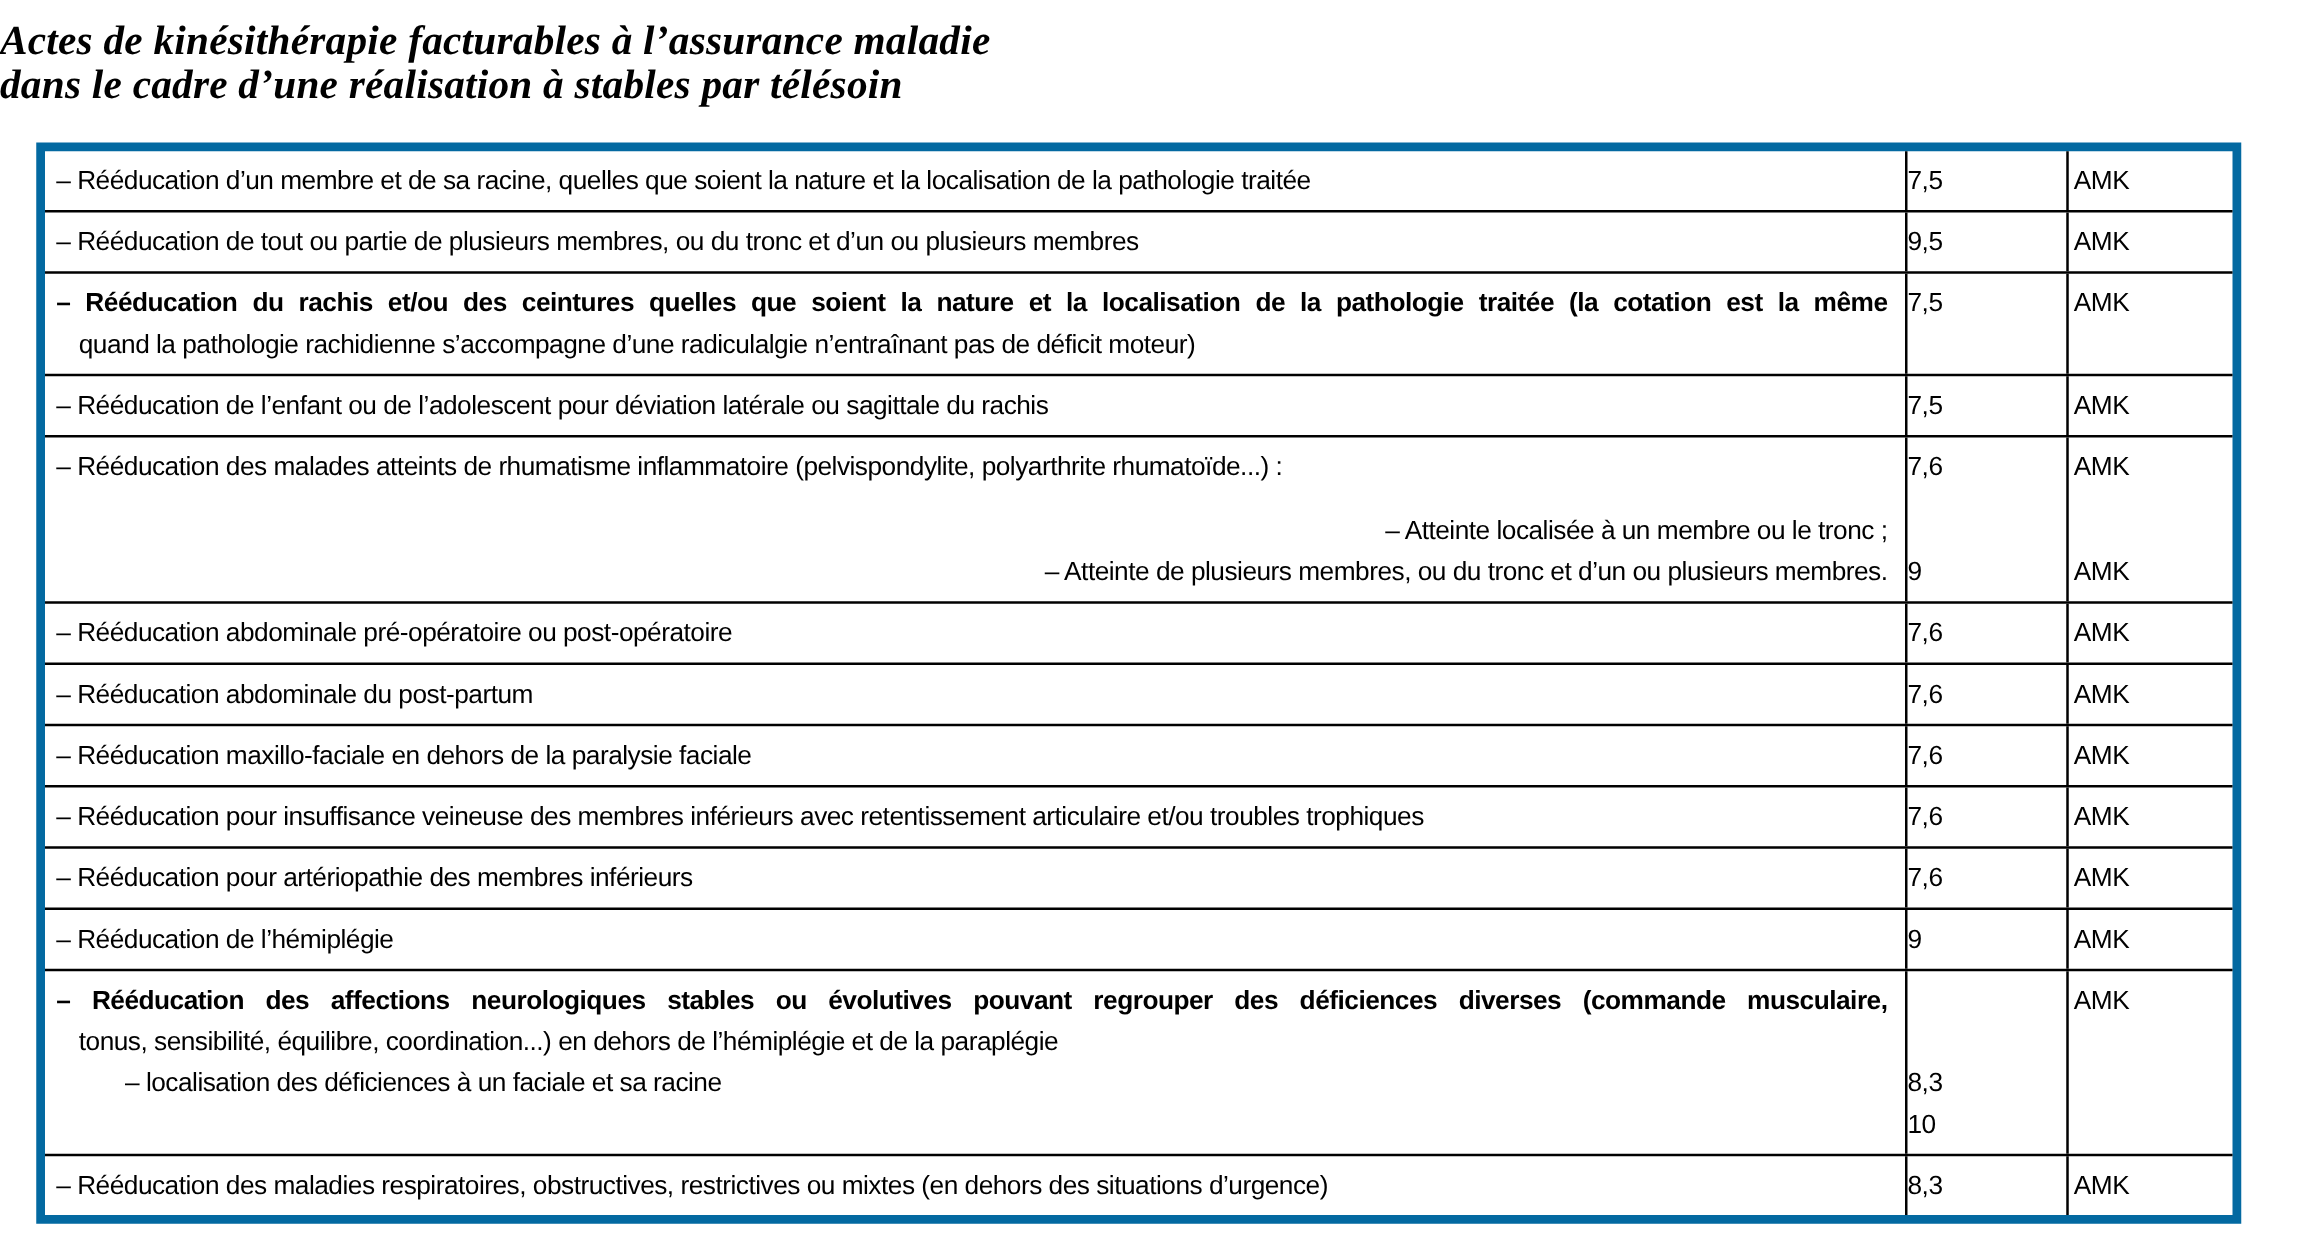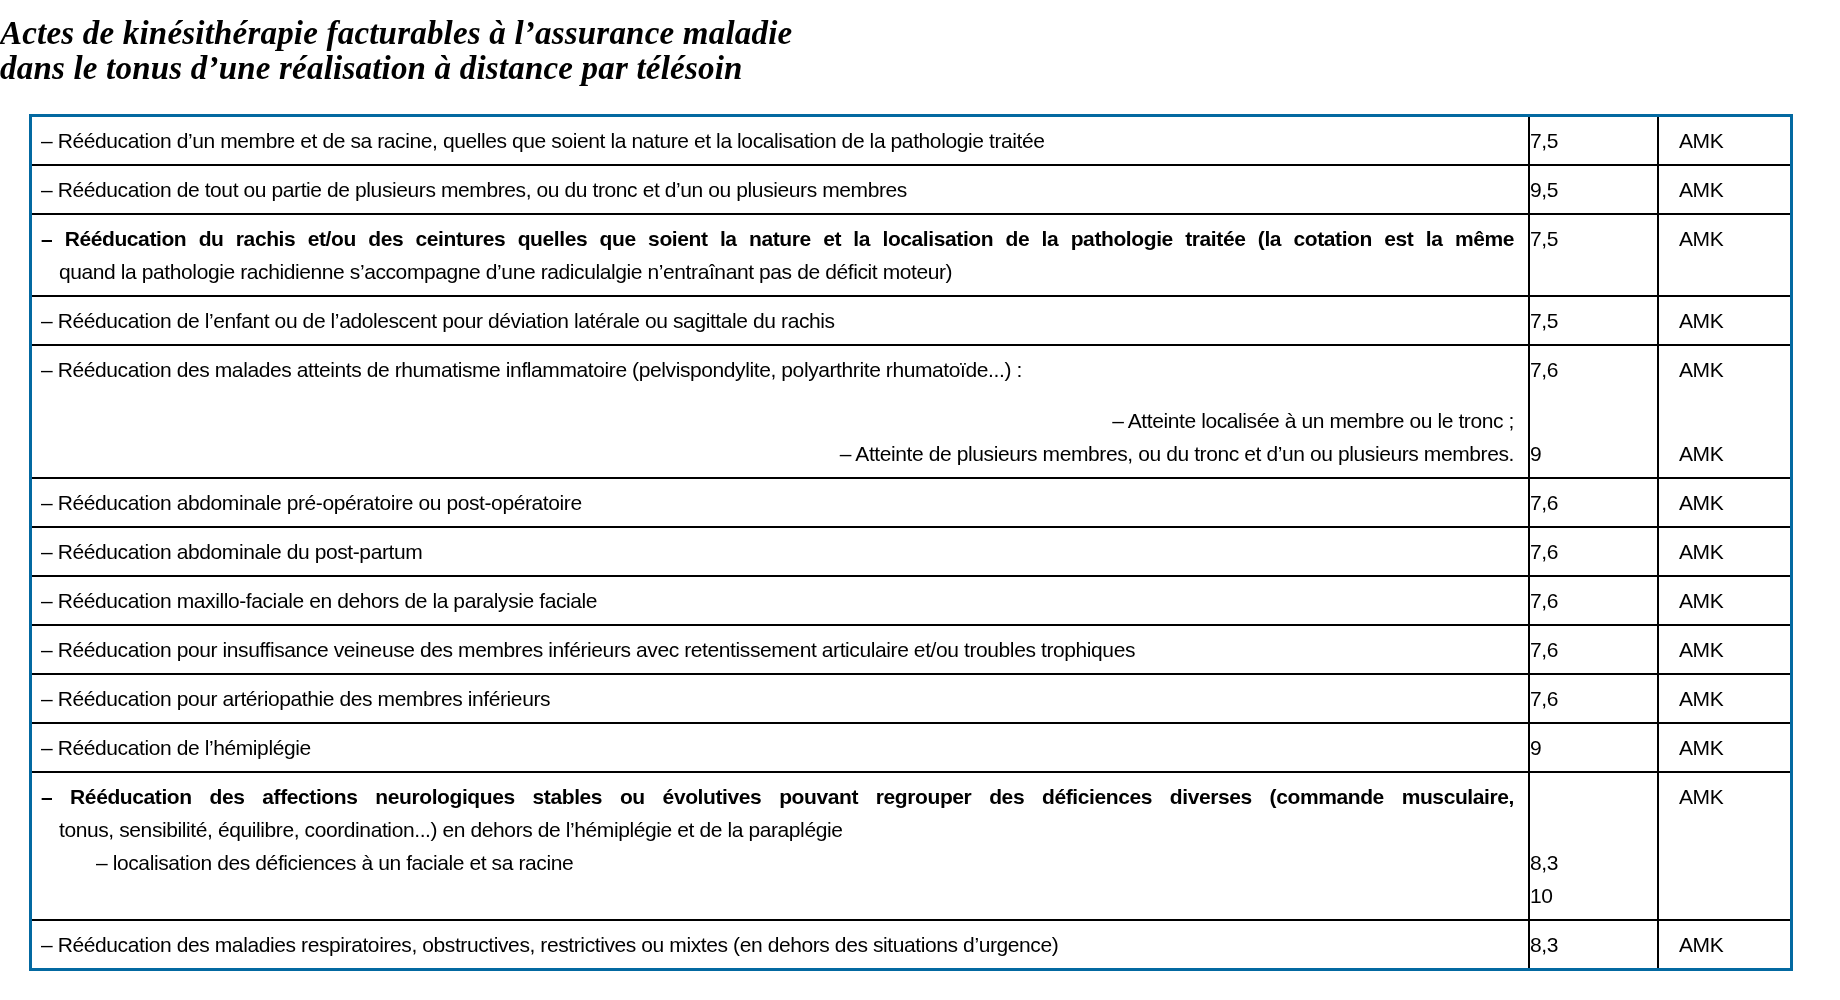--- a/index.html
+++ b/index.html
@@ -7,41 +7,41 @@
     width:1840px;height:1000px;background:#ffffff;color:#000;
     font-family:"Liberation Sans",sans-serif;position:relative;overflow:hidden;
   }
   .title{
     position:absolute;left:0;top:16px;width:1824px;text-align:left;
     font-family:"Liberation Serif",serif;font-style:italic;font-weight:bold;
     font-size:33px;line-height:35px;letter-spacing:.2px;
   }
   .acts-table{
     position:absolute;left:29px;top:114px;width:1764px;
-    border:3px solid #0369a1;background:#fff;box-sizing:border-box;
+    border:7px solid #0369a1;background:#fff;box-sizing:border-box;
   }
   .row{display:flex;border-bottom:2px solid #000;}
   .row:last-child{border-bottom:none;}
   .cell{box-sizing:border-box;padding:7px 0;}
   .c-desc{flex:1 1 auto;border-right:2px solid #000;padding-left:9px;padding-right:14px;min-width:0;}
   .c-coef{width:129px;flex:0 0 129px;border-right:2px solid #000;}
-  .c-code{width:131px;flex:0 0 131px;padding-left:20px;}
+  .c-code{width:131px;flex:0 0 131px;padding-left:4px;}
   .ln{height:33px;line-height:33px;font-size:21px;letter-spacing:-0.4px;white-space:nowrap;}
   .c-desc .ln.l0j{white-space:normal;text-align:justify;text-align-last:justify;font-weight:bold;}
   .gap{height:18px;}
   .cont{padding-left:18px;}
   .sub5{padding-left:70px;text-align:right;}
   .sub12{padding-left:55px;}
 </style>
 </head>
 <body>
 
 <div class="title">
   <div>Actes de kinésithérapie facturables à l’assurance maladie</div>
-  <div>dans le tonus d’une réalisation à distance par télésoin</div>
+  <div>dans le cadre d’une réalisation à stables par télésoin</div>
 </div>
 
 <div class="acts-table" id="acts-table">
   <div class="row">
     <div class="cell c-desc">
         <div class="ln l0">– Rééducation d’un membre et de sa racine, quelles que soient la nature et la localisation de la pathologie traitée</div>
       </div>
     <div class="cell c-coef">
         <div class="ln l0">7,5</div>
       </div>

